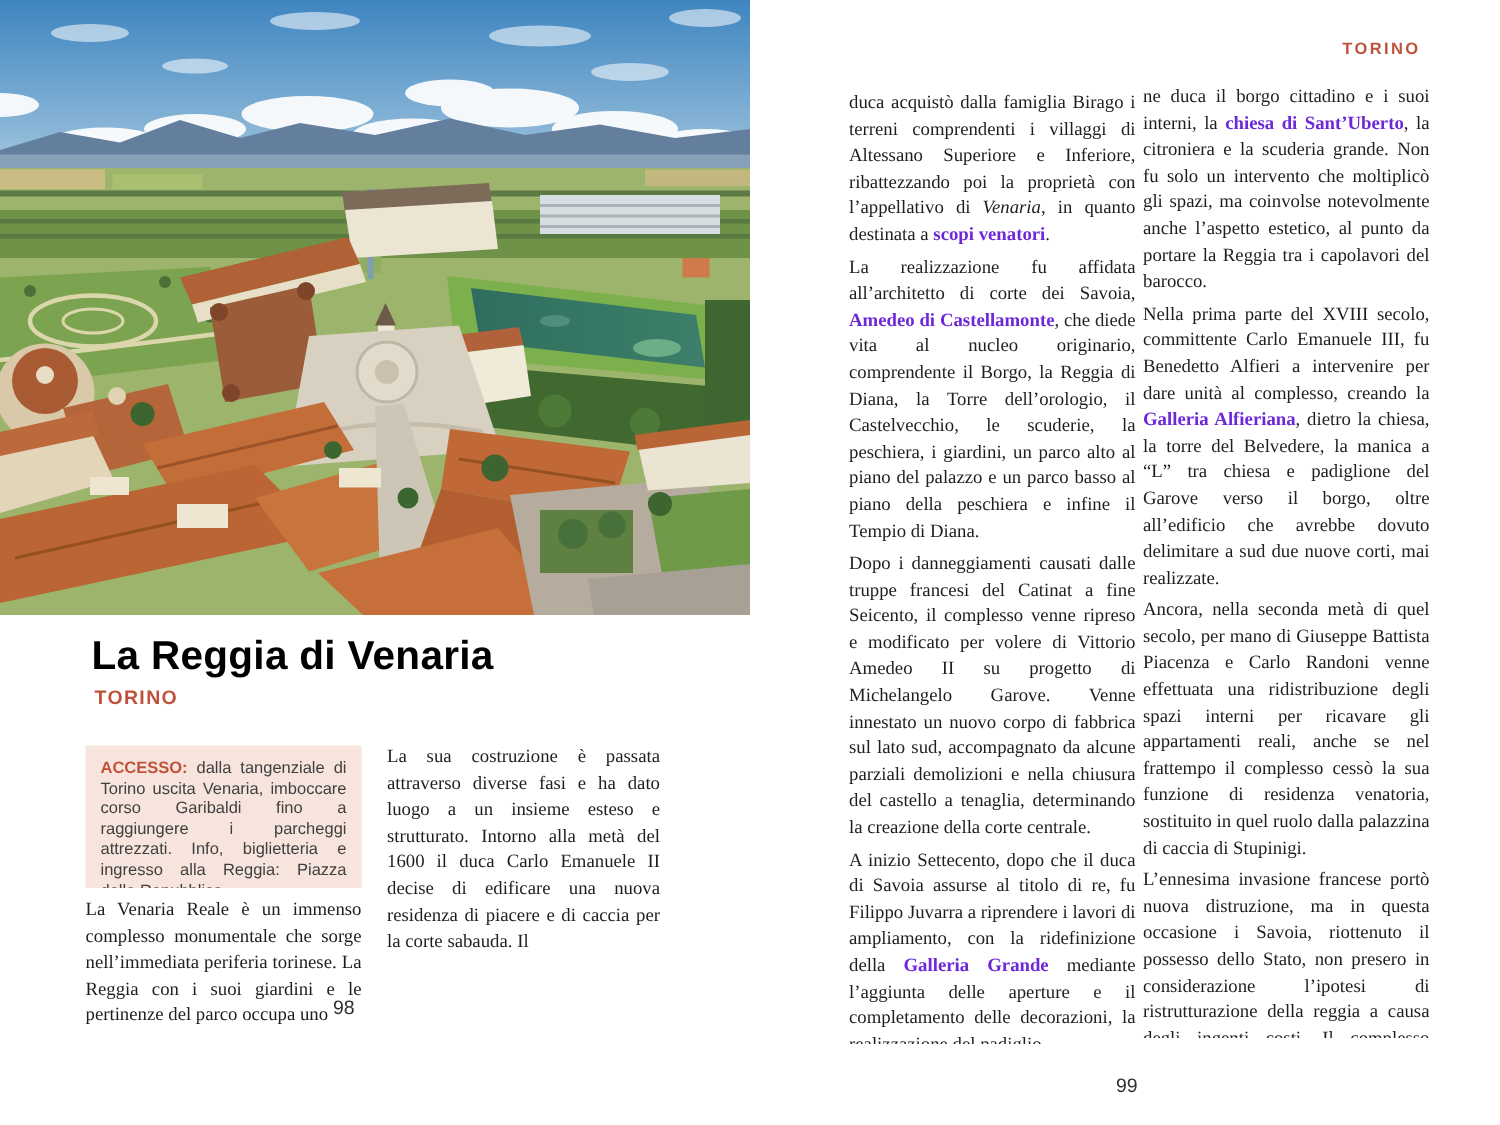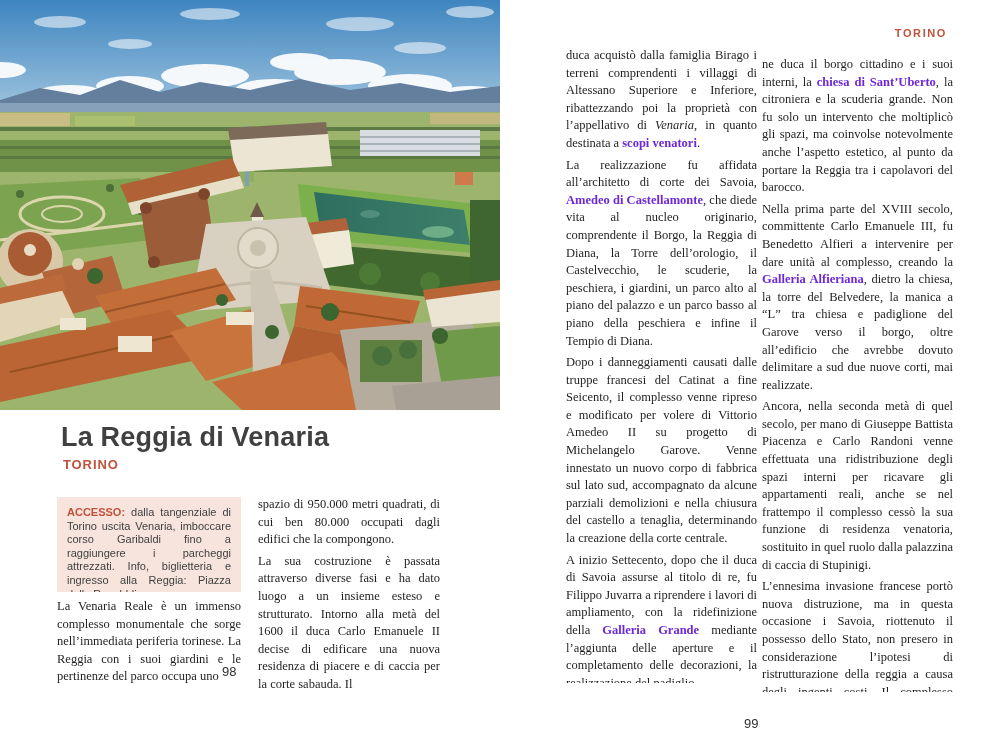--- a/index.html
+++ b/index.html
@@ -6,21 +6,21 @@
   body{
     width:1000px;height:750px;background:#ffffff;position:relative;
     font-family:"Liberation Serif", serif;color:#1e1e1e;overflow:hidden;
   }
   .photo{
     position:absolute;left:0;top:0;width:500px;height:410px;overflow:hidden;background:#9cb46b;
   }
   .title{
     position:absolute;left:61px;top:422px;margin:0;
     font-family:"Liberation Sans", sans-serif;font-weight:bold;
-    font-size:27px;color:#404040;letter-spacing:0.2px;
+    font-size:27px;color:#000000;letter-spacing:0.2px;
   }
   .subtitle{
     position:absolute;left:63px;top:457px;
     font-family:"Liberation Sans", sans-serif;font-weight:bold;
     font-size:13px;color:#c0523c;letter-spacing:0.9px;
   }
   .access-box{
     position:absolute;left:57px;top:497px;width:184px;height:95px;
     box-sizing:border-box;padding:9px 10px;background:#f7e5dd;
     font-family:"Liberation Sans", sans-serif;font-size:11px;line-height:13.6px;
@@ -29,21 +29,21 @@
   .access-label{color:#c0523c;font-weight:bold;}
   .col{
     position:absolute;text-align:justify;font-size:12.5px;line-height:17.6px;
     color:#1e1e1e;overflow:hidden;hyphens:auto;
   }
   .col p{margin:0 0 4px 0;}
   .run-boldred{font-weight:bold;color:#6d28d9;}
   .run-italic{font-style:italic;}
   .col-l1{left:57px;top:598px;width:184px;height:92px;}
   .col-l2{left:258px;top:496px;width:182px;height:198px;}
-  .col-r1{left:566px;top:47px;width:191px;height:636px;}
+  .col-r1{left:566px;top:60px;width:191px;height:636px;}
   .col-r2{left:762px;top:56px;width:191px;height:636px;}
   .header-right{
     position:absolute;right:53px;top:27px;
     font-family:"Liberation Sans", sans-serif;font-weight:bold;
     font-size:11px;letter-spacing:1.6px;color:#c0523c;
   }
   .pagenum{
     position:absolute;font-family:"Liberation Sans", sans-serif;
     font-size:13px;color:#2f2f2f;
   }
@@ -229,21 +229,20 @@
 
     <h1 class="title">La Reggia di Venaria</h1>
     <div class="subtitle">TORINO</div>
 
     <div class="access-box"><span class="access-label">ACCESSO:</span><span> dalla tangenziale di Torino uscita Venaria, imboccare corso Garibaldi fino a raggiungere i parcheggi attrezzati. Info, biglietteria e ingresso alla Reggia: Piazza della Repubblica.</span></div>
 
     <div class="col col-l1">
         <p><span>La Venaria Reale è un immenso complesso monumentale che sorge nell’immediata periferia torinese. La Reggia con i suoi giardini e le pertinenze del parco occupa uno</span></p>
       </div>
     <div class="col col-l2">
-        <p><span>spazio di 950.000 metri quadrati, di cui ben 80.000 occupati dagli edifici che la compongono.</span></p>
         <p><span>La sua costruzione è passata attraverso diverse fasi e ha dato luogo a un insieme esteso e strutturato. Intorno alla metà del 1600 il duca Carlo Emanuele II decise di edificare una nuova residenza di piacere e di caccia per la corte sabauda. Il</span></p>
       </div>
 
     <div class="pagenum pn-left">98</div>
   </div>
 
   <div>
     <div class="header-right">TORINO</div>
 
     <div class="col col-r1">

